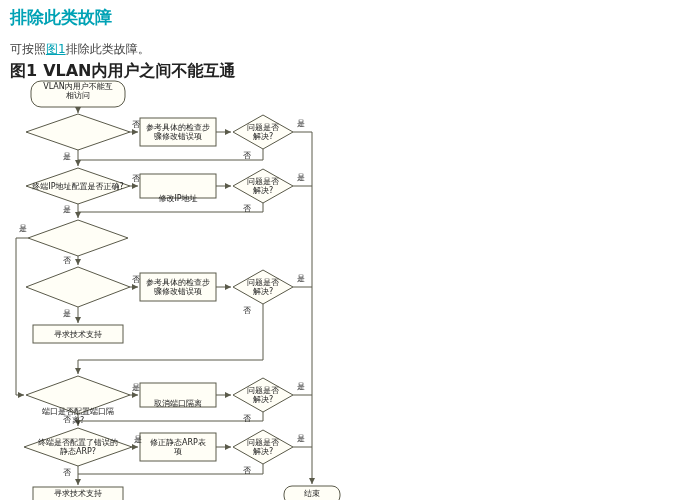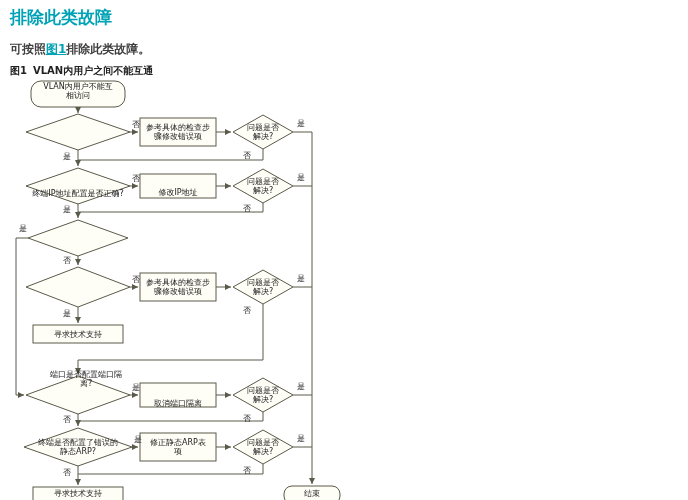--- a/index.html
+++ b/index.html
@@ -1,21 +1,21 @@
 <!DOCTYPE html>
 <html><head>
 <meta charset="utf-8">
 <style>
   html,body{margin:0;padding:0;background:#ffffff;}
   body{font-family:"DejaVu Sans","Liberation Sans",sans-serif;}
   .page{position:relative;width:688px;height:500px;overflow:hidden;background:#ffffff;}
   .doc-title{position:absolute;left:10px;top:6px;font-size:17px;font-weight:bold;color:#00a2b5;line-height:22px;}
-  .intro{position:absolute;left:10px;top:42px;font-size:12px;color:#404040;line-height:15px;font-weight:bold;}
+  .intro{position:absolute;left:10px;top:42px;font-size:12px;color:#404040;line-height:15px;}
   .intro a{color:#00a2b5;text-decoration:underline;cursor:pointer;}
-  .fig-caption{position:absolute;left:10px;top:64px;font-size:10px;font-weight:bold;color:#222222;line-height:14px;text-align:center;}
+  .fig-caption{position:absolute;left:10px;top:64px;font-size:16px;font-weight:bold;color:#222222;line-height:14px;text-align:center;}
   .fig-caption .cap-label{margin-right:6px;}
   svg{position:absolute;left:0;top:0;}
   .node-label{position:absolute;display:flex;align-items:center;justify-content:center;
     text-align:center;font-size:8px;line-height:9px;color:#1a1a1a;}
   .edge-label{position:absolute;font-size:8px;line-height:9px;color:#1a1a1a;}
 </style>
 </head>
 <body>
 
 <div class="page">
@@ -88,27 +88,27 @@
       <rect x="140" y="433" width="76" height="28"></rect>
       <polygon points="263,430 293,447 263,464 233,447"></polygon>
       <rect x="33" y="487" width="90" height="18"></rect>
       <rect x="284" y="486" width="56" height="18" rx="8"></rect>
     </g>
   </svg>
 
   <div class="node-label" style="left:41px;top:81px;width:74px;height:20px;">VLAN内用户不能互相访问</div>
   <div class="node-label" style="left:144px;top:118px;width:68px;height:28px;">参考具体的检查步骤修改错误项</div>
   <div class="node-label" style="left:246px;top:115px;width:34px;height:34px;">问题是否解决?</div>
-  <div class="node-label" style="left:32px;top:175px;width:92px;height:36px;">终端IP地址配置是否正确?</div>
-  <div class="node-label" style="left:144px;top:174px;width:68px;height:37px;">修改IP地址</div>
+  <div class="node-label" style="left:32px;top:168px;width:92px;height:36px;">终端IP地址配置是否正确?</div>
+  <div class="node-label" style="left:144px;top:180px;width:68px;height:37px;">修改IP地址</div>
   <div class="node-label" style="left:246px;top:169px;width:34px;height:34px;">问题是否解决?</div>
   <div class="node-label" style="left:144px;top:273px;width:68px;height:28px;">参考具体的检查步骤修改错误项</div>
   <div class="node-label" style="left:246px;top:270px;width:34px;height:34px;">问题是否解决?</div>
   <div class="node-label" style="left:33px;top:325px;width:90px;height:18px;">寻求技术支持</div>
-  <div class="node-label" style="left:38px;top:360px;width:80px;height:38px;margin-left:8px;">端口是否配置端口隔离?</div>
+  <div class="node-label" style="left:38px;top:397px;width:80px;height:38px;">端口是否配置端口隔离?</div>
   <div class="node-label" style="left:144px;top:383px;width:68px;height:40px;">取消端口隔离</div>
   <div class="node-label" style="left:246px;top:378px;width:34px;height:34px;">问题是否解决?</div>
   <div class="node-label" style="left:148px;top:433px;width:60px;height:28px;">修正静态ARP表项</div>
   <div class="node-label" style="left:36px;top:428px;width:84px;height:38px;">终端是否配置了错误的静态ARP?</div>
   <div class="node-label" style="left:246px;top:430px;width:34px;height:34px;">问题是否解决?</div>
   <div class="node-label" style="left:33px;top:487px;width:90px;height:13px;">寻求技术支持</div>
   <div class="node-label" style="left:284px;top:486px;width:56px;height:14px;font-family:Liberation Mono, monospace;">结束</div>
 
   <span class="edge-label" style="left:132px;top:120px;">否</span>
   <span class="edge-label" style="left:297px;top:119px;">是</span>

